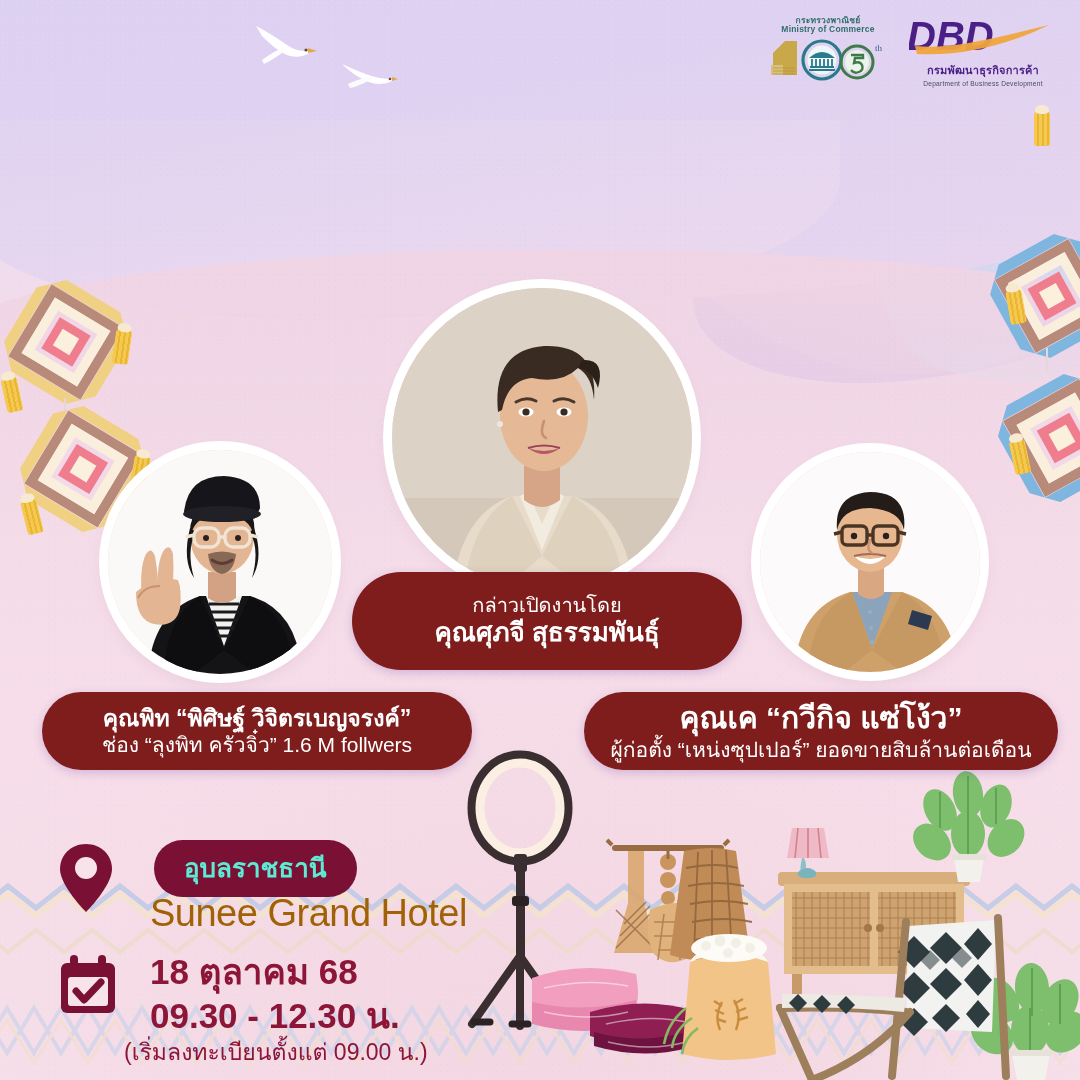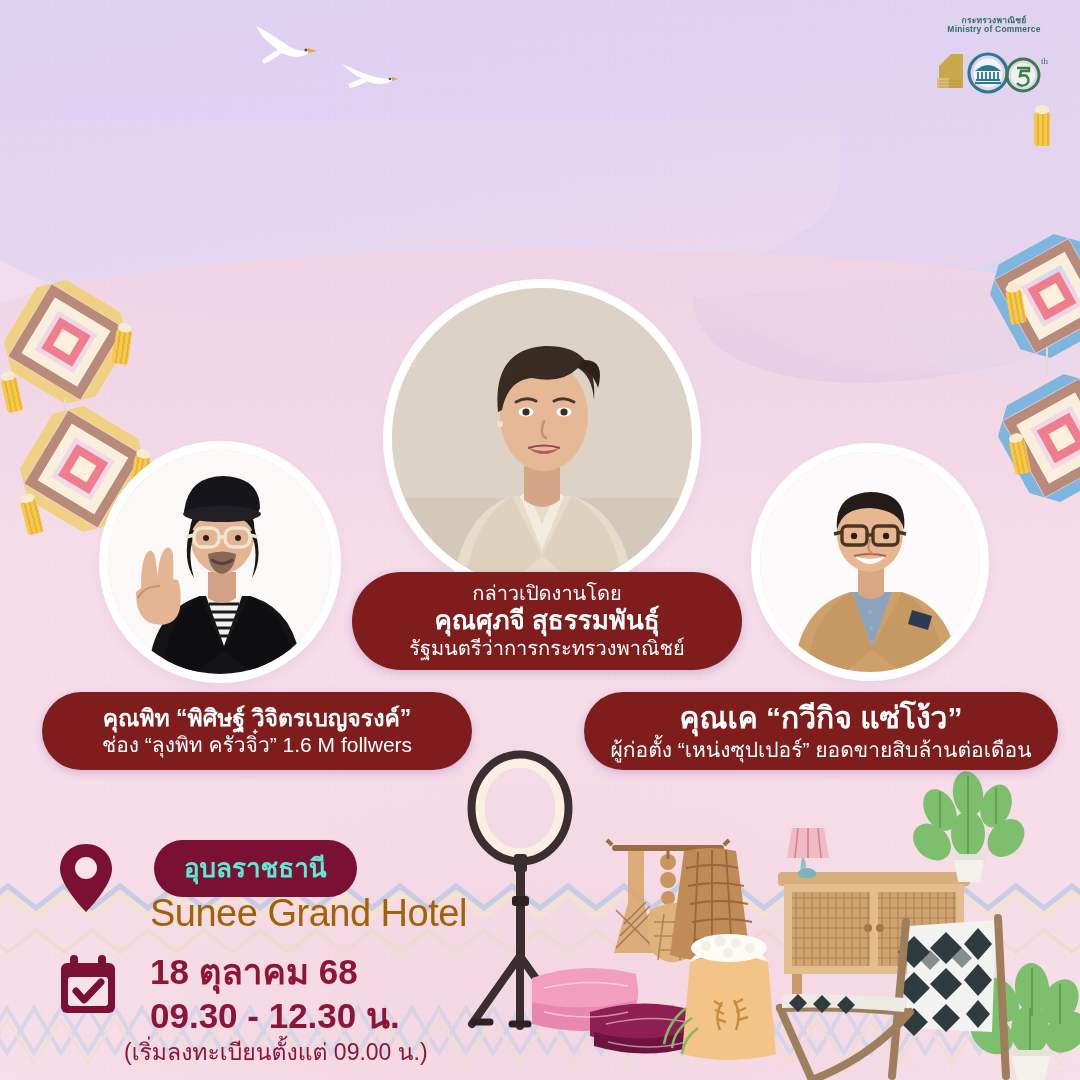--- a/index.html
+++ b/index.html
@@ -61,21 +61,21 @@
   .tassel{position:absolute;width:16px;height:34px;border-radius:3px;
     background:repeating-linear-gradient(90deg,#f5c84e 0 3px,#e8b534 3px 5px);}
   .tassel:after{content:"";position:absolute;left:1px;top:-7px;width:14px;height:9px;
     border-radius:50% 50% 40% 40%;background:#f7ead0;}
   .kthread{position:absolute;width:2px;background:#e8d6d9;}
 
   
   .logos{position:absolute;right:22px;top:16px;display:flex;align-items:flex-start;gap:16px;}
   .moc{display:flex;flex-direction:column;align-items:center;width:128px;}
   .moc-top{font-size:8.5px;color:#2f6f6a;letter-spacing:.2px;line-height:1.05;font-weight:700;}
-  .moc-mark{position:relative;height:46px;width:126px;margin-top:14px;}
+  .moc-mark{position:relative;height:46px;width:126px;margin-top:1px;}
   .dbd{display:flex;flex-direction:column;align-items:center;width:150px;}
   .dbd-word{position:relative;height:44px;width:148px;}
   .dbd-th{font-size:11px;color:#4a1f86;font-weight:700;letter-spacing:.2px;margin-top:1px;}
   .dbd-en{font-size:6.6px;color:#4a4a6a;letter-spacing:.25px;margin-top:1px;}
 
   
   .title{position:absolute;left:0;right:0;top:88px;text-align:center;
     color:#3a0bbf;font-weight:800;line-height:1.14;letter-spacing:-0.5px;
     text-shadow:0 2px 0 rgba(255,255,255,.25);}
   .title .l1{font-size:66px;display:block;}
@@ -258,20 +258,32 @@
           <path d="M44 34 H70 V36 H44 Z" fill="#2b7a8c"></path>
 
           <circle cx="92" cy="27" r="16" fill="none" stroke="#3f7a4a" stroke-width="3"></circle>
           <circle cx="92" cy="27" r="12" fill="#eaf4ea"></circle>
           <path d="M86 20 h12 v3 h-8 l-1 5 q6 -2 8 2 q2 5 -3 7 q-5 2 -8 -2" fill="none" stroke="#3f7a4a" stroke-width="2.4"></path>
           <text x="110" y="16" font-size="9" fill="#3a5f8a" font-family="'Liberation Serif',serif">th</text>
         </svg>
       </div>
     </div>
 
+    <div class="dbd">
+      <div class="dbd-word">
+        <svg width="148" height="44" viewBox="0 0 148 44">
+          <g fill="#4a1f86" font-family="'Liberation Sans',sans-serif" font-weight="bold" font-size="40" font-style="italic">
+            <text x="-2" y="34">DBD</text>
+          </g>
+          <path d="M6 30 C40 34 86 22 140 9 C96 30 54 40 8 38 Z" fill="#f0a53c" opacity=".95"></path>
+        </svg>
+      </div>
+      <div class="dbd-th">กรมพัฒนาธุรกิจการค้า</div>
+      <div class="dbd-en">Department of Business Development</div>
+    </div>
   </div>
 
 
   <div class="ph" id="ph-center">
     <svg viewBox="0 0 300 300" preserveAspectRatio="xMidYMid slice">
       <rect width="300" height="300" fill="#ddd2c6"></rect>
       <rect y="210" width="300" height="90" fill="#d4c8bb"></rect>
 
       <path d="M60 300 Q70 225 120 208 L180 208 Q232 224 242 300 Z" fill="#e7dbc9"></path>
       <path d="M128 208 L150 262 L172 208 L164 204 L150 236 L136 204 Z" fill="#f2ece0"></path>
@@ -537,21 +549,20 @@
           <path d="M382 245 l9 9 l-9 9 l-9 -9 Z"></path>
           <path d="M406 246 l9 9 l-9 9 l-9 -9 Z"></path>
         </g>
       </g>
     </svg>
   </div>
 
   <div class="badge" id="badge-center">
     <div class="r1">กล่าวเปิดงานโดย</div>
     <div class="r2">คุณศุภจี สุธรรมพันธุ์</div>
-    <div class="r3">รัฐมนตรีว่าการกระทรวงพาณิชย์</div>
   </div>
 
   <div class="badge" id="badge-left">
     <div class="r1">คุณพิท “พิศิษฐ์ วิจิตรเบญจรงค์”</div>
     <div class="r2">ช่อง “ลุงพิท ครัวจิ๋ว” 1.6 M follwers</div>
   </div>
 
   <div class="badge" id="badge-right">
     <div class="r1">คุณเค “กวีกิจ แซ่โง้ว”</div>
     <div class="r2">ผู้ก่อตั้ง “เหน่งซุปเปอร์” ยอดขายสิบล้านต่อเดือน</div>

